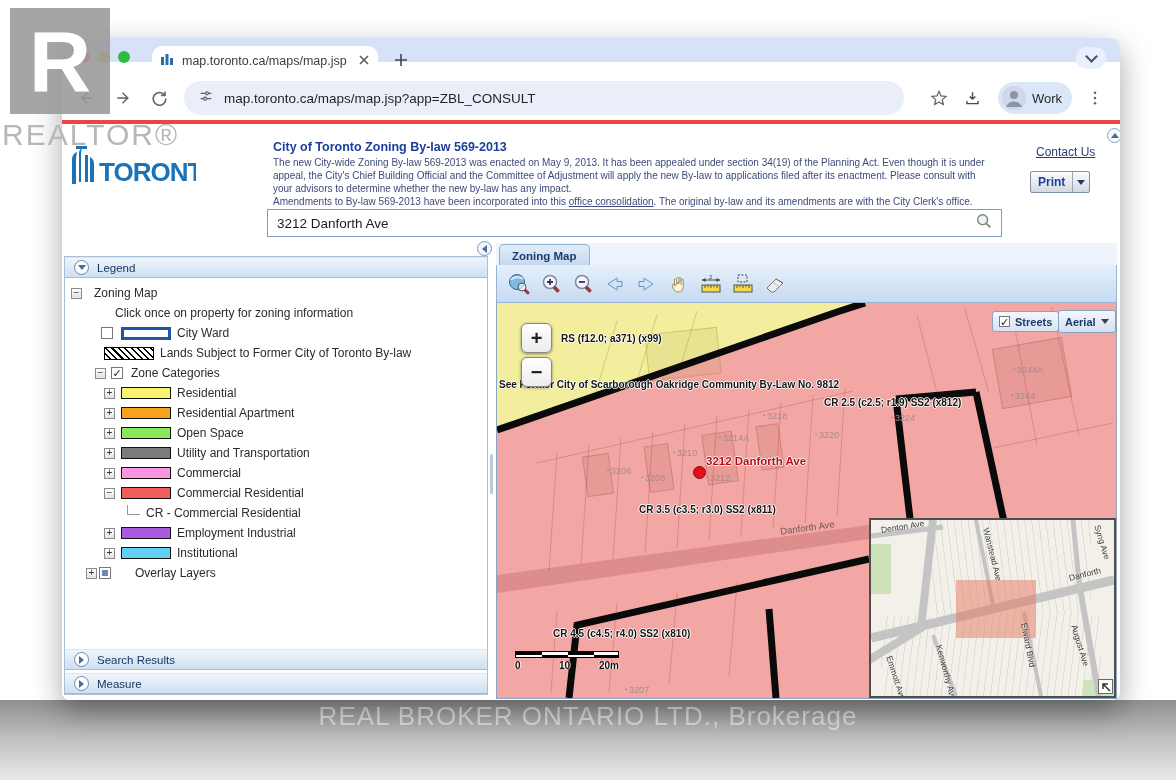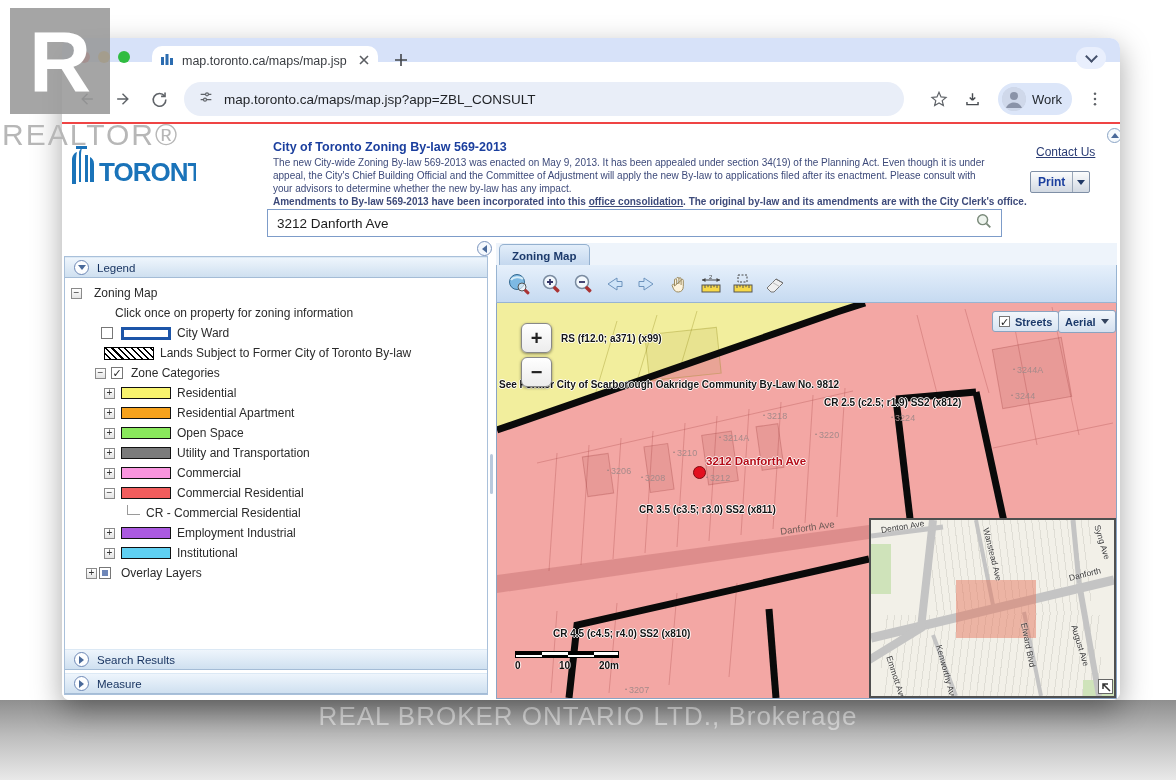--- a/index.html
+++ b/index.html
@@ -37,21 +37,21 @@
   .xline{stroke:#5a5d62;stroke-width:1.6;}
   #newtab-btn{position:absolute;left:326px;top:9px;width:26px;height:26px;display:flex;
     align-items:center;justify-content:center;border-radius:50%;}
   #tabstrip-chevron{position:absolute;right:14px;top:9px;width:30px;height:22px;border-radius:11px;
     background:#e9effd;display:flex;align-items:center;justify-content:center;}
   .chev{width:7px;height:7px;border-right:2px solid #44506b;border-bottom:2px solid #44506b;
     transform:rotate(45deg);margin-top:-3px;}
 
   
   #toolbar{position:absolute;left:0;top:38px;width:100%;height:48px;background:#fff;
-    border-bottom:2px solid #ef4444;display:flex;align-items:center;padding:0 14px;box-sizing:border-box;}
+    border-bottom:4px solid #ef4444;display:flex;align-items:center;padding:0 14px;box-sizing:border-box;}
   .nav-ic{width:22px;height:22px;margin-right:14px;flex:0 0 auto;display:flex;align-items:center;justify-content:center;}
   #urlbar{flex:1;height:34px;border-radius:17px;background:#e9eef8;display:flex;align-items:center;
     padding:0 14px;box-sizing:border-box;margin-right:12px;}
   #url-text{font-size:13.5px;color:#1f2125;margin-left:10px;white-space:nowrap;}
   .right-ic{width:22px;height:22px;margin-left:12px;display:flex;align-items:center;justify-content:center;flex:0 0 auto;}
   #profile-chip{height:32px;border-radius:16px;background:#dce6f9;display:flex;align-items:center;
     padding:0 10px 0 4px;margin-left:14px;flex:0 0 auto;}
   #avatar{width:24px;height:24px;border-radius:50%;overflow:hidden;background:#c9d2e4;}
   #profile-label{font-size:13px;color:#24292f;margin-left:6px;}
 
@@ -60,21 +60,21 @@
   #page-collapse{left:1045px;top:4px;width:13px;height:13px;border-radius:50%;
     border:1px solid #8aa3c4;background:#f6fafd;display:flex;align-items:center;justify-content:center;}
   .tri-up{width:0;height:0;border:4px solid transparent;border-bottom:5px solid #4a6a9a;margin-top:-4px;}
   .tri-down{width:0;height:0;border:4px solid transparent;border-top:5px solid #4a6a9a;margin-top:4px;}
   .tri-right{width:0;height:0;border:4px solid transparent;border-left:5px solid #4a6a9a;margin-left:4px;}
   .tri-left{width:0;height:0;border:4px solid transparent;border-right:5px solid #4a6a9a;margin-right:4px;}
 
   #toronto-logo{left:0;top:20px;}
   #hdr-title{left:211px;top:16px;font-size:12.5px;font-weight:bold;color:#1b3f9e;}
   #hdr-body{left:211px;top:32px;width:722px;font-size:10px;line-height:1.32;color:#3d4a7a;}
-  #hdr-amend{left:211px;top:72px;width:760px;font-size:10px;color:#3d4a7a;white-space:nowrap;font-weight:bold;}
+  #hdr-amend{left:211px;top:72px;width:760px;font-size:10px;color:#3d4a7a;white-space:nowrap;}
   #hdr-amend .lnk{text-decoration:underline;}
   #contact-us{left:974px;top:21px;font-size:12px;color:#2a3c74;text-decoration:underline;}
   #print-btn{left:968px;top:47px;height:20px;display:flex;align-items:center;
     background:linear-gradient(#fbfcfd,#d2d9e2);border:1px solid #7f8fa6;border-radius:2px;}
   #print-label{font-size:12px;font-weight:bold;color:#1b3f9e;padding:0 7px;}
   #print-caret{width:16px;height:100%;border-left:1px solid #9aa7b8;display:flex;align-items:center;justify-content:center;}
 
   #search-box{left:205px;top:85px;width:733px;height:26px;border:1px solid #7d9cc9;background:#fff;
     display:flex;align-items:center;}
   #search-input{flex:1;border:0;outline:0;font-family:"Liberation Sans",sans-serif;
@@ -108,21 +108,21 @@
     background:repeating-linear-gradient(45deg,#fff 0 3px,#000 3px 4.5px);}
   .connector{width:12px;height:9px;border-left:1px solid #9a9a9a;border-bottom:1px solid #9a9a9a;
     margin-bottom:7px;flex:0 0 auto;}
   .r-zoningmap{padding-left:6px;} .r-zoningmap .tree-label{margin-left:12px;}
   .r-hint{padding-left:44px;}
   .r-cityward{padding-left:36px;} .r-cityward .swatch-cityward{margin-left:8px;}
   .r-lands{padding-left:39px;}
   .r-zonecat{padding-left:30px;} .r-zonecat .cb{margin-left:5px;} .r-zonecat .tree-label{margin-left:8px;}
   .cat-row{padding-left:39px;} .cat-row .swatch{margin-left:6px;}
   .child-row{padding-left:62px;}
-  .r-overlay{padding-left:21px;} .r-overlay .cb{margin-left:2px;} .r-overlay .tree-label{margin-left:10px;}
+  .r-overlay{padding-left:21px;} .r-overlay .cb{margin-left:2px;} .r-overlay .tree-label{margin-left:24px;}
   #sr-bar{margin-top:4px;} #measure-bar{margin-top:3px;}
   #panel-divider{left:428px;top:330px;width:3px;height:40px;background:#b9c9dd;border-radius:2px;}
 
   
   #map-area{left:434px;top:119px;width:621px;height:455px;box-sizing:border-box;}
   #map-tabrow{position:absolute;left:0;top:0;width:100%;height:22px;background:#eef4fb;
     border-bottom:1px solid #93b0cf;}
   #map-tab{position:absolute;left:3px;top:1px;height:21px;padding:0 12px;
     background:linear-gradient(#e3eefa,#c3d7ee);border:1px solid #93b0cf;border-bottom:none;
     border-radius:5px 5px 0 0;font-size:11.5px;font-weight:bold;color:#1c3a6b;

